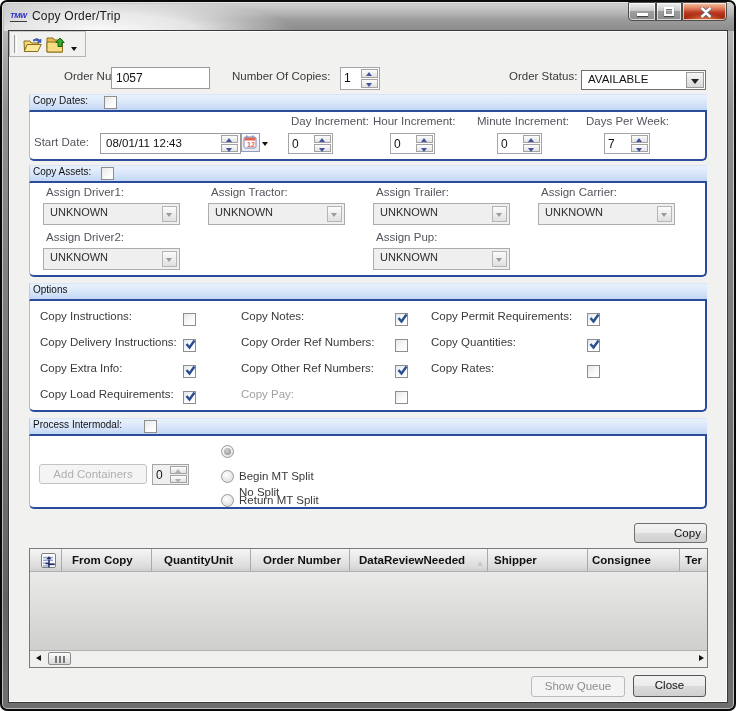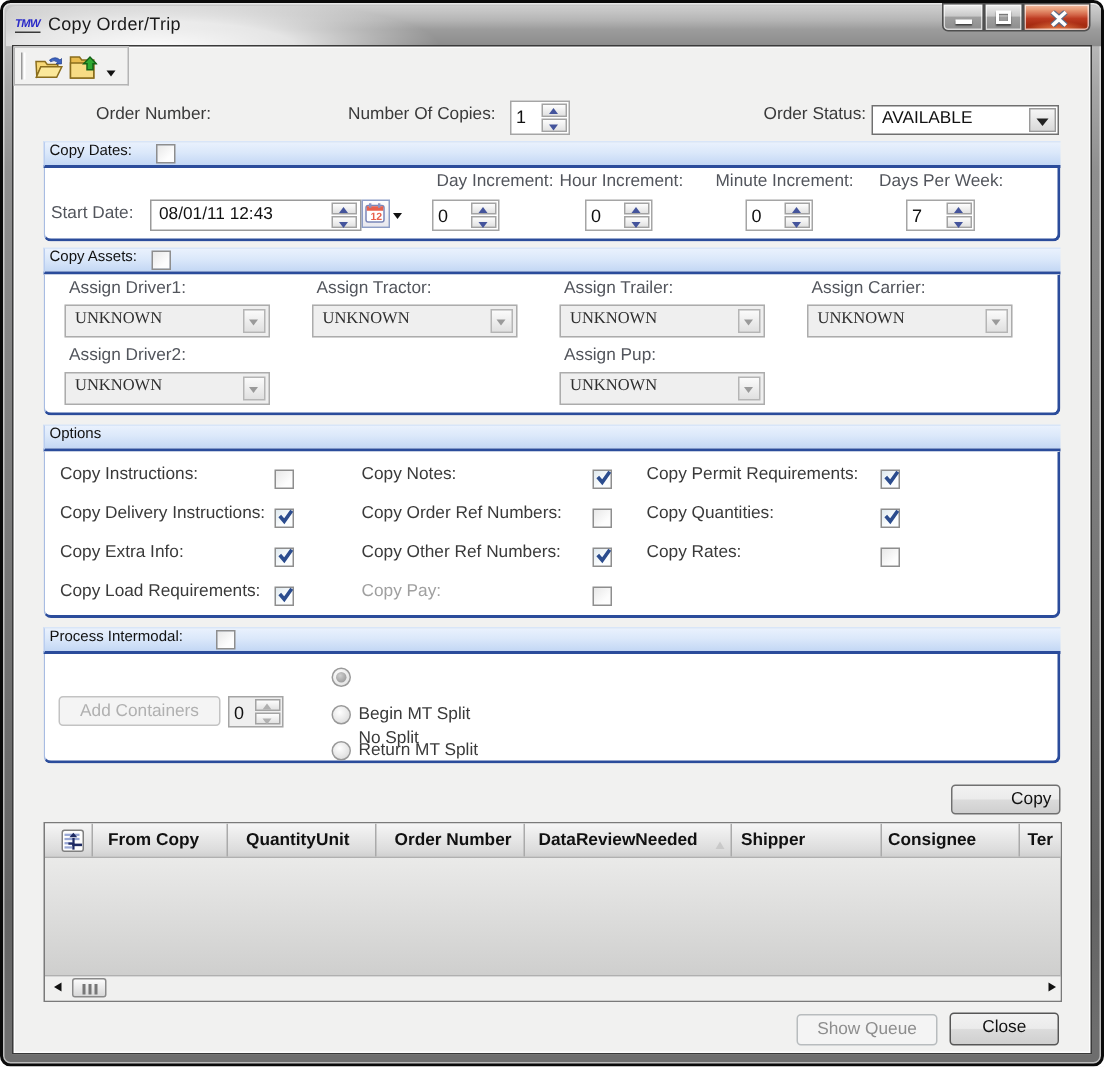--- a/index.html
+++ b/index.html
@@ -38,21 +38,21 @@
 .gbar span { position:absolute; left:3px; top:-0.5px; }
 .gpanel { position:absolute; left:20px; width:678px; background:#fff;
   border-left:1px solid #a8bce2; border-right:2px solid #2b4c9b; border-bottom:2px solid #2b4c9b;
   border-radius:0 0 5px 5px; }
 
 .cb { position:absolute; width:13px; height:13px; border:1px solid #8e8e8e; background:linear-gradient(135deg,#dfe9ef 0%, #fbfdfe 60%); }
 .cb svg { position:absolute; left:0px; top:-2px; }
 .cbh { position:absolute; width:13px; height:13px; border:1px solid #8e8e8e; background:linear-gradient(135deg,#e8e8e8 0%, #fdfdfd 70%); }
 
 .combo { position:absolute; height:22px; background:#efefef; border:1px solid #acacac; }
-.combo .txt { position:absolute; left:6px; top:2px; font-size:11px; color:#2e2e2e;font-family:Liberation Serif, serif; }
+.combo .txt { position:absolute; left:6px; top:2px; font-size:11px; color:#2e2e2e; }
 .combo .btn { position:absolute; right:2px; top:2px; bottom:2px; width:15px; background:linear-gradient(#fbfbfb,#e0e0e0); border:1px solid #b5b5b5; }
 .combo .btn:after { content:""; position:absolute; left:3px; top:6px; border:3.5px solid transparent; border-bottom:none; border-top:4.5px solid #9a9a9a; }
 
 .spin { position:absolute; background:#fff; border:1px solid #a5a5a5; }
 .spin .txt { position:absolute; left:3px; top:3px; font-size:12px; color:#111; }
 .arrows { position:absolute; right:1px; top:1px; bottom:1px; width:17px; }
 .sb { position:absolute; left:0; width:17px; height:48%; border:1px solid #a3a3a3; background:linear-gradient(#fdfdfd,#e2e2e2); }
 .su { top:0; } .sd { bottom:0; }
 .su:after { content:""; position:absolute; left:50%; margin-left:-3.5px; top:2px; border:3.5px solid transparent; border-top:none; border-bottom:4px solid #44549c; }
 .sd:after { content:""; position:absolute; left:50%; margin-left:-3.5px; top:3px; border:3.5px solid transparent; border-bottom:none; border-top:4px solid #44549c; }
@@ -97,20 +97,23 @@
       </svg>
       <svg class="abs" style="left:36px;top:4px;" width="19" height="17" viewBox="0 0 19 17">
         <path d="M1 2 h6 l1.5 2 h8 v12 h-15.5 z" fill="#e9bc4e" stroke="#8a6d1d" stroke-width="1"></path>
         <path d="M1 6 h15.5 v10 h-15.5 z" fill="#f7dc84" stroke="#8a6d1d" stroke-width="1"></path>
         <path d="M12 10.5 v-4 h-2.2 l4.2 -4.5 l4.2 4.5 h-2.2 v4 z" fill="#2faa32" stroke="#156317" stroke-width="1"></path>
       </svg>
       <div class="abs" style="left:61px;top:15px;border:3.5px solid transparent;border-bottom:none;border-top:4px solid #111;"></div>
     </div>
 
     <div class="lbl" style="left:29px;top:39px;margin-left:26px;">Order Number:</div>
+    <div class="field" style="left:102px;top:36px;width:99px;height:22px;font-size:12px;">
+        <span style="position:absolute;left:4px;top:3px;">1057</span>
+      </div>
     <div class="lbl" style="left:223px;top:39px;">Number Of Copies:</div>
     <div class="spin" style="left:331px;top:36px;width:40px;height:23px;">
         <span class="txt">1</span>
       <div class="arrows">
           <div class="sb su"></div>
           <div class="sb sd"></div>
         </div>
       </div>
     <div class="lbl" style="left:500px;top:39px;">Order Status:</div>
     <div class="field" style="left:572px;top:39px;width:125px;height:20px;border-color:#707070;">

